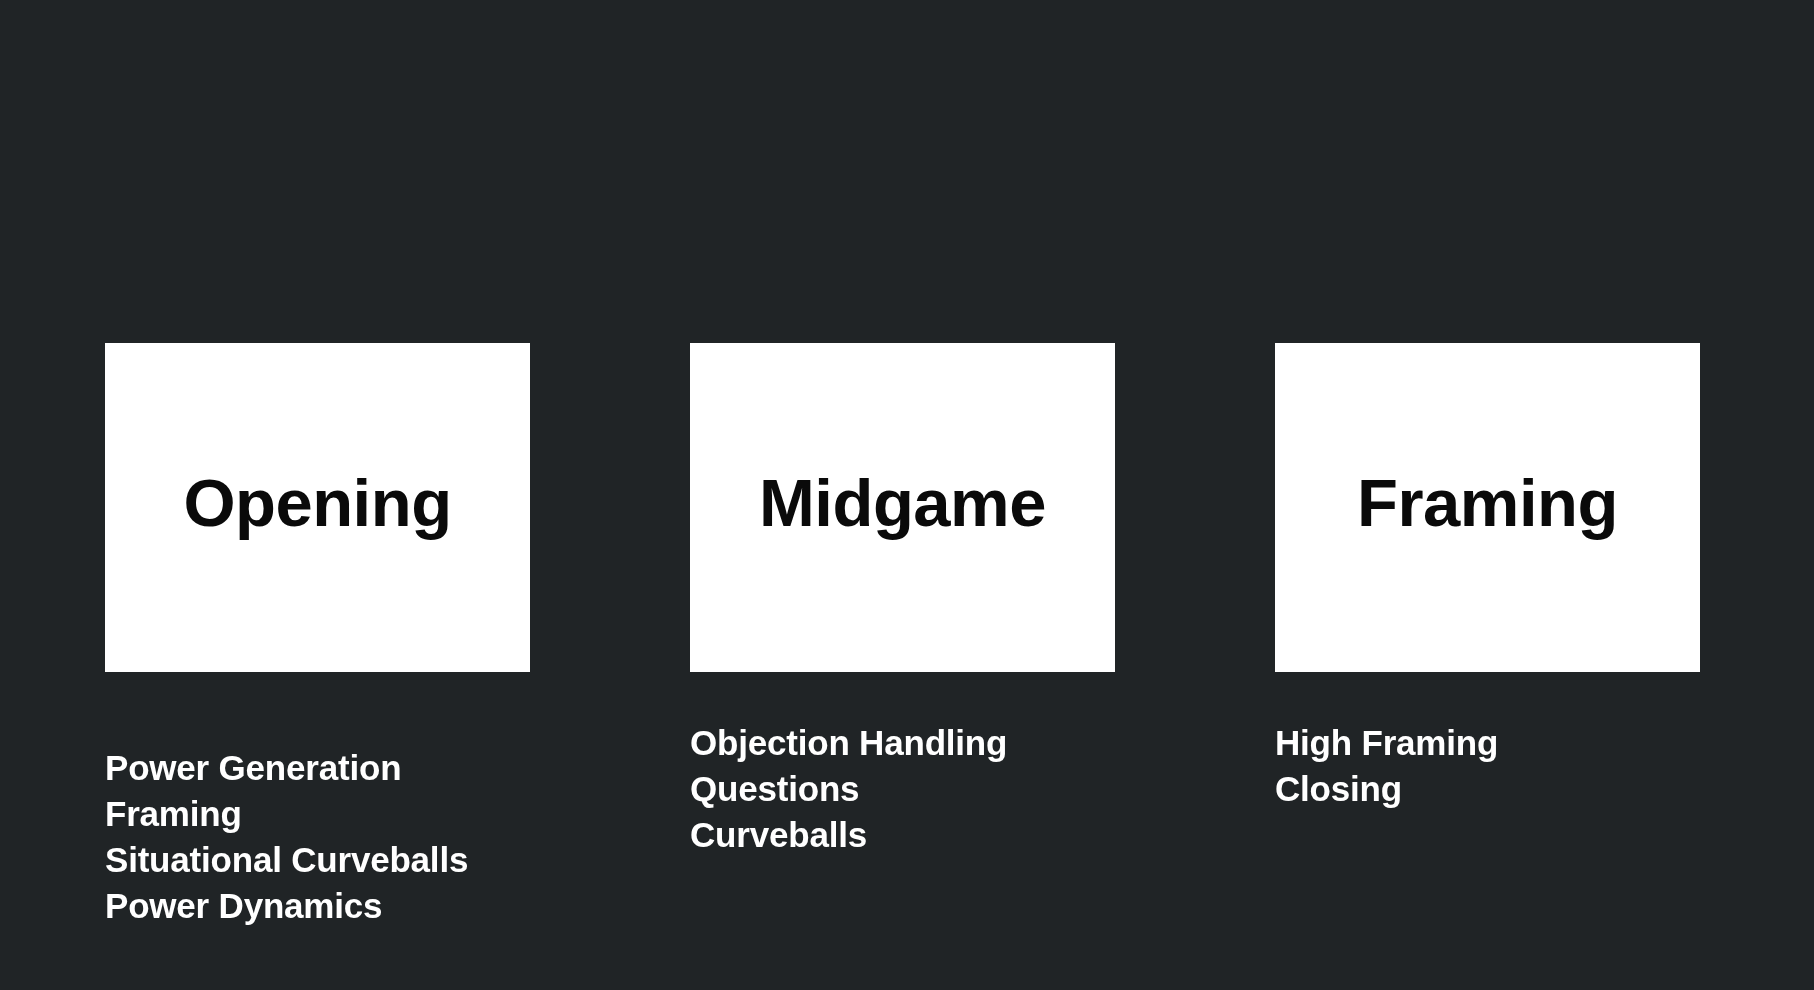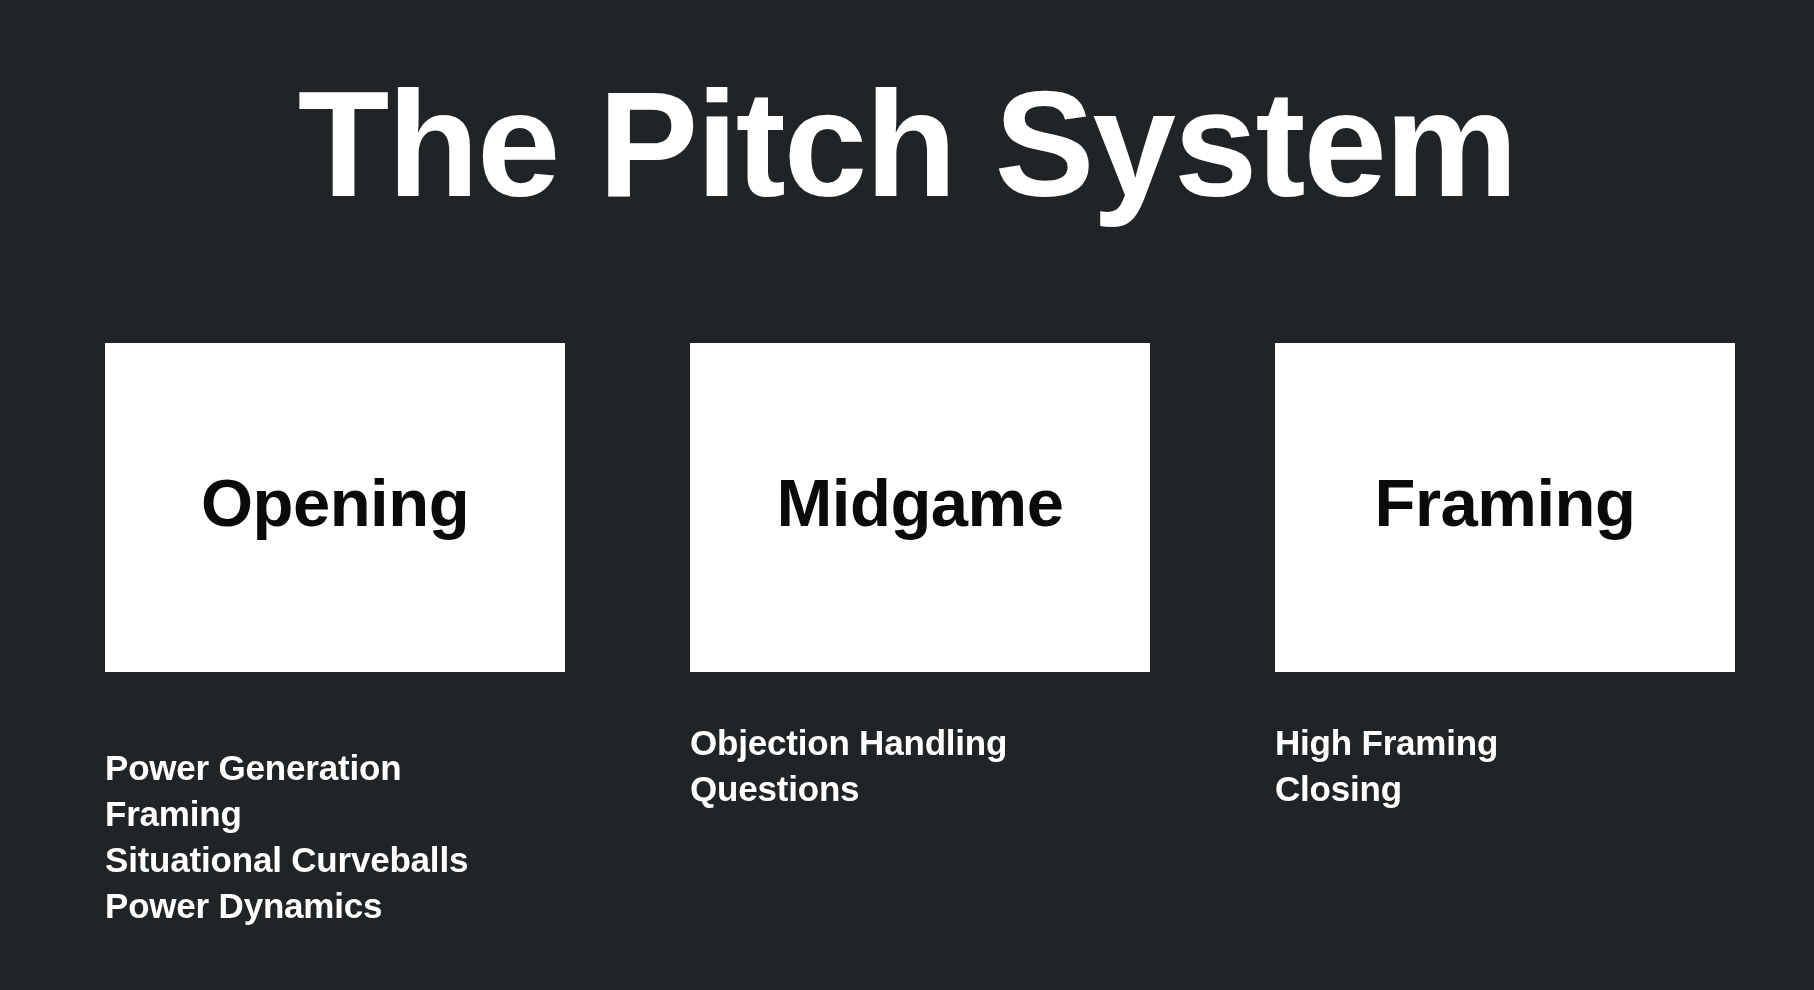--- a/index.html
+++ b/index.html
@@ -51,21 +51,21 @@
     align-items: flex-start;
   }
 
   .column {
     width: 439px;
     display: flex;
     flex-direction: column;
   }
 
   .phase-card {
-    width: 460px;
+    width: 425px;
     height: 329px;
     background: #FFFFFF;
     display: flex;
     align-items: center;
     justify-content: center;
   }
 
   .phase-card-label {
     font-family: "Liberation Sans", sans-serif;
     font-weight: 700;
@@ -96,21 +96,20 @@
 
   .column-1 .topic-list { margin-top: 73px; }
   .column-2 .topic-list { margin-top: 48px; }
   .column-3 .topic-list { margin-top: 48px; }
 </style>
 </head>
 <body>
 
 <div class="slide">
 
-  <h1 class="slide-title">The Pitch System</h1>
 
   <div class="columns">
 
     <div class="column column-1">
       <div class="phase-card">
         <span class="phase-card-label">Opening</span>
       </div>
       <ul class="topic-list">
         <li>Power Generation</li>
         <li>Framing</li>
@@ -119,20 +118,21 @@
       </ul>
     </div>
 
     <div class="column column-2">
       <div class="phase-card">
         <span class="phase-card-label">Midgame</span>
       </div>
       <ul class="topic-list">
         <li>Objection Handling</li>
         <li>Questions</li>
+        <li>Curveballs</li>
       </ul>
     </div>
 
     <div class="column column-3">
       <div class="phase-card">
         <span class="phase-card-label">Framing</span>
       </div>
       <ul class="topic-list">
         <li>High Framing</li>
         <li>Closing</li>

